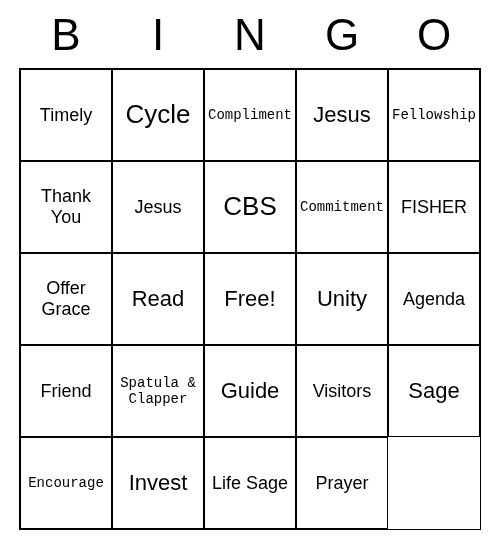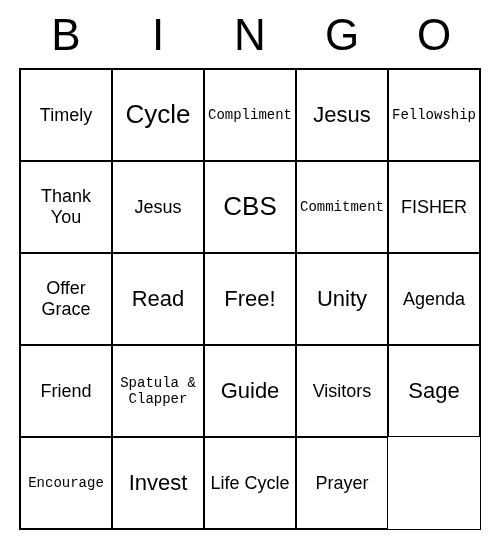--- a/index.html
+++ b/index.html
@@ -78,15 +78,15 @@
   <div class="cell fs-small">Agenda</div>
 
   <div class="cell fs-small">Friend</div>
   <div class="cell fs-xs">Spatula &amp; Clapper</div>
   <div class="cell fs-med">Guide</div>
   <div class="cell fs-small">Visitors</div>
   <div class="cell fs-med">Sage</div>
 
   <div class="cell fs-xs">Encourage</div>
   <div class="cell fs-med">Invest</div>
-  <div class="cell fs-small">Life Cycle</div>
+  <div class="cell fs-small">Life Sage</div>
   <div class="cell fs-small">Prayer</div>
 </div>
 
 </body></html>

